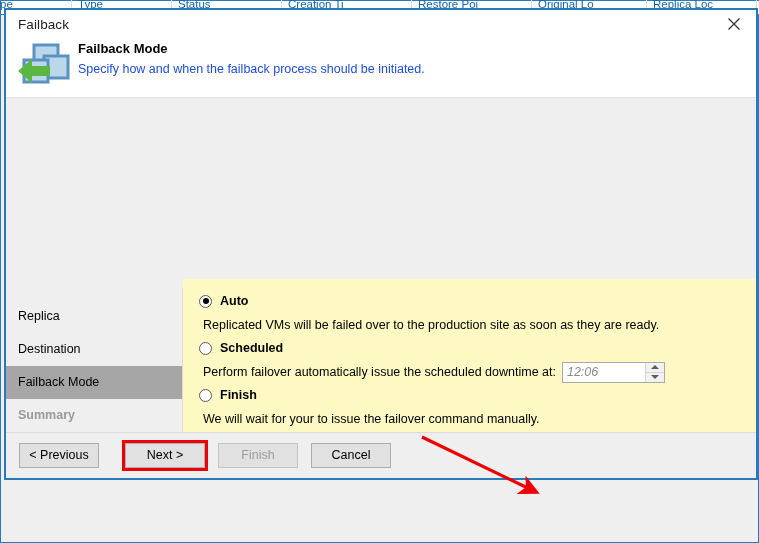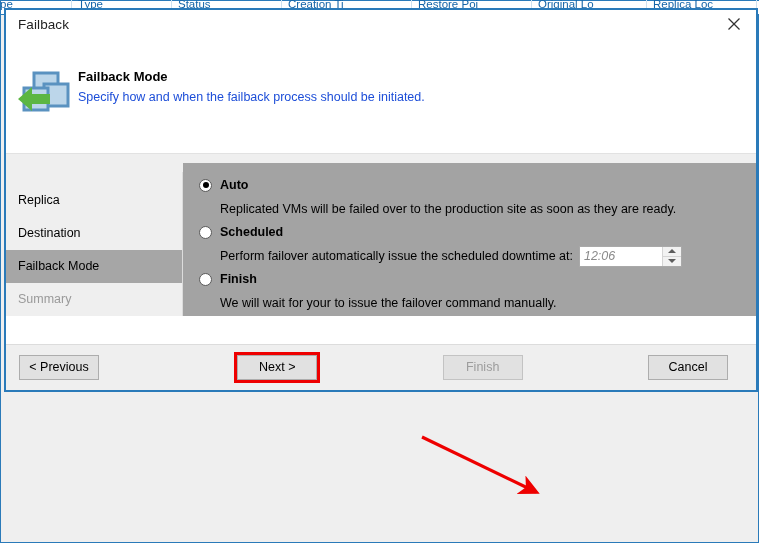--- a/index.html
+++ b/index.html
@@ -48,27 +48,26 @@
     padding-left: 6px;
     box-sizing: border-box;
   }
 
   
   #dialog {
     position: absolute;
     left: 4px;
     top: 8px;
     width: 754px;
-    height: 384px;
+    height: 472px;
     background: #ffffff;
     border: 2px solid #2a7ab9;
     box-sizing: border-box;
     display: flex;
     flex-direction: column;
-    gap: 28px;
   }
 
   
   #titlebar {
     height: 30px;
     flex: 0 0 30px;
     background: #ffffff;
     position: relative;
   }
   #dialog-title {
@@ -148,25 +147,26 @@
     color: #000000;
     white-space: nowrap;
     cursor: default;
   }
   .nav-item.selected {
     background: #a6a6a6;
     color: #000000;
   }
   .nav-item.disabled {
     color: #9a9a9a;
+    font-weight: bold;
   }
 
   #content {
     flex: 1 1 auto;
-    background: #a3a3a3;
+    background: #fef9c3;
     position: relative;
     padding: 12px 0 0 16px;
     box-sizing: border-box;
   }
 
   .option-block { margin-bottom: 2px; }
   .option-head {
     display: flex;
     align-items: center;
     height: 20px;
@@ -194,21 +194,21 @@
   }
   .option-label {
     margin-left: 8px;
     font-size: 12.5px;
     font-weight: bold;
     color: #000000;
   }
   .option-desc-row {
     display: flex;
     align-items: center;
-    margin-left: 21px;
+    margin-left: 4px;
     margin-top: 3px;
     height: 22px;
   }
   .option-desc {
     font-size: 12.5px;
     color: #000000;
     white-space: nowrap;
   }
 
   
@@ -254,22 +254,22 @@
   .spin-btn.up i { border-bottom: 4px solid #5d5d5d; }
   .spin-btn.down i { border-top: 4px solid #5d5d5d; }
 
   
   #footer {
     flex: 0 0 46px;
     background: #efefef;
     border-top: 1px solid #dcdcdc;
     display: flex;
     align-items: center;
-    justify-content: space-between;
-    padding-right: 28px;
+    justify-content: flex-start;
+    padding-right: 14px;
     box-sizing: border-box;
     position: relative;
   }
   .btn {
     width: 80px;
     height: 25px;
     margin-left: 13px;
     background: #e1e1e1;
     border: 1px solid #adadad;
     box-sizing: border-box;

